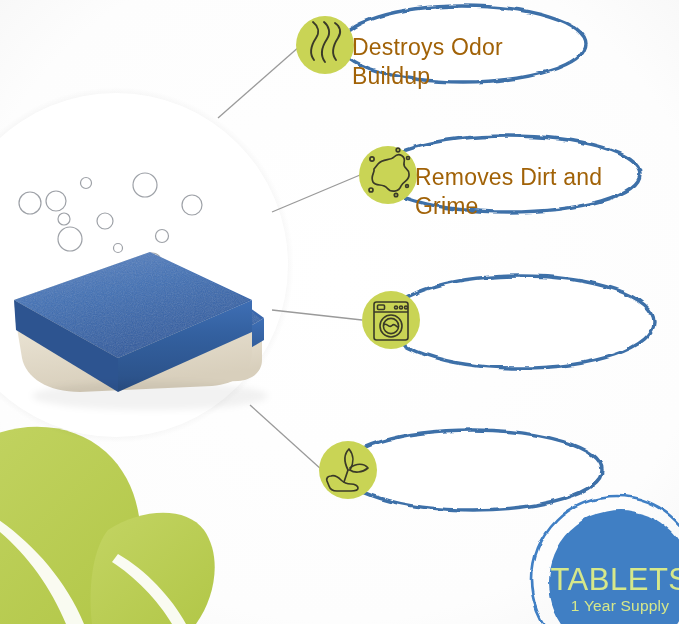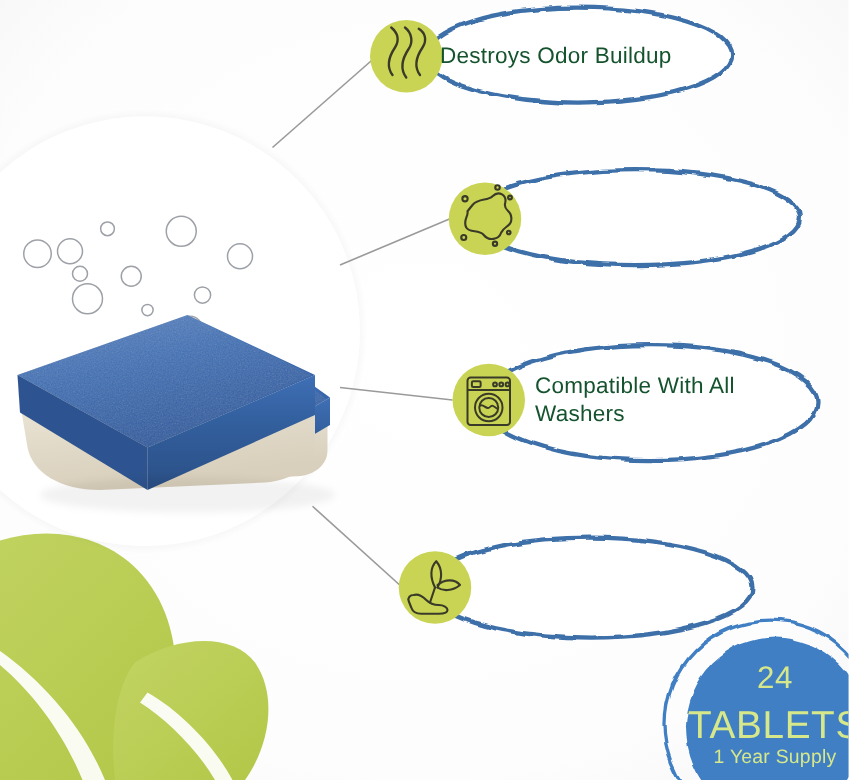--- a/index.html
+++ b/index.html
@@ -21,23 +21,23 @@
   #stage svg.layer {
     position: absolute;
     left: 0;
     top: 0;
     width: 679px;
     height: 624px;
   }
   .feature-text {
     position: absolute;
     font-family: "Liberation Sans", sans-serif;
-    font-size: 18px;
+    font-size: 23px;
     letter-spacing: 0.2px;
-    color: #14532d;
+    color: #a16207;
     line-height: 1.28;
     white-space: pre-line;
     pointer-events: none;
   }
   .badge-text {
     position: absolute;
     text-align: center;
     font-family: "Liberation Sans", sans-serif;
     color: #d6e88a;
     line-height: 1;
@@ -253,21 +253,20 @@
     </g>
 
     <g>
       <circle cx="616" cy="580" r="84" fill="none" stroke="#3f7fc4" stroke-width="2.6" filter="url(#sketchBadge)"></circle>
       <circle cx="620" cy="582" r="72" fill="#3f7fc4" filter="url(#sketchBadge)"></circle>
     </g>
   </svg>
 
   <div class="feature-text" style="left:352px; top:33px; width:230px;">Destroys Odor Buildup</div>
 
-
-  <div class="feature-text" style="left:428px; top:297px; width:190px;">Compatible With All Washers</div>
-
-
-  <div class="badge-text" id="badge-count" style="left:560px; top:530px; width:120px;">24</div>
+  <div class="feature-text" style="left:415px; top:163px; width:250px;">Removes Dirt and Grime</div>
+
+
+
   <div class="badge-text" id="badge-unit" style="left:535px; top:564px; width:170px;">TABLETS</div>
   <div class="badge-text" id="badge-supply" style="left:545px; top:598px; width:150px;">1 Year Supply</div>
 
 </div>
 
 </body></html>

